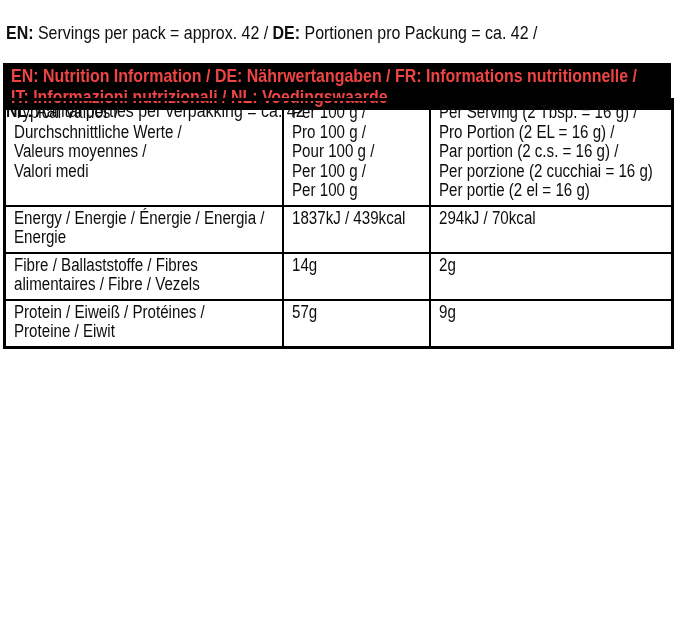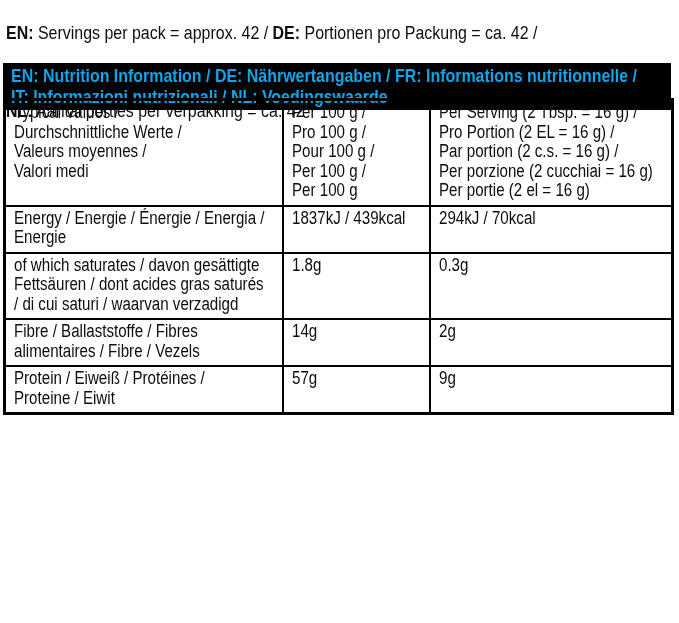--- a/index.html
+++ b/index.html
@@ -26,21 +26,21 @@
     font-size: 19px;
     line-height: 19.5px;
   }
   .note b { font-weight: 700; }
   
   .bar {
     position: absolute;
     left: 3px; top: 63px;
     width: 668px; height: 47px;
     background: #000000;
-    color: #0ea5e9;
+    color: #ef4444;
     padding: 3px 8px 0 8px;
     font-size: 19px;
     font-weight: 700;
     line-height: 20.5px;
     overflow: hidden;
   }
   
   table.nutri {
     position: absolute;
     left: 3px; top: 98px;
@@ -113,33 +113,20 @@
         </td>
       <td>
           <div class="cond">1837kJ / 439kcal</div>
         </td>
       <td>
           <div class="cond">294kJ / 70kcal</div>
         </td>
     </tr>
     <tr>
       <td>
-          <div class="cond">of which saturates / davon gesättigte
-Fettsäuren / dont acides gras saturés
-/ di cui saturi / waarvan verzadigd</div>
-        </td>
-      <td>
-          <div class="cond">1.8g</div>
-        </td>
-      <td>
-          <div class="cond">0.3g</div>
-        </td>
-    </tr>
-    <tr>
-      <td>
           <div class="cond">Fibre / Ballaststoffe / Fibres
 alimentaires / Fibre / Vezels</div>
         </td>
       <td>
           <div class="cond">14g</div>
         </td>
       <td>
           <div class="cond">2g</div>
         </td>
     </tr>

